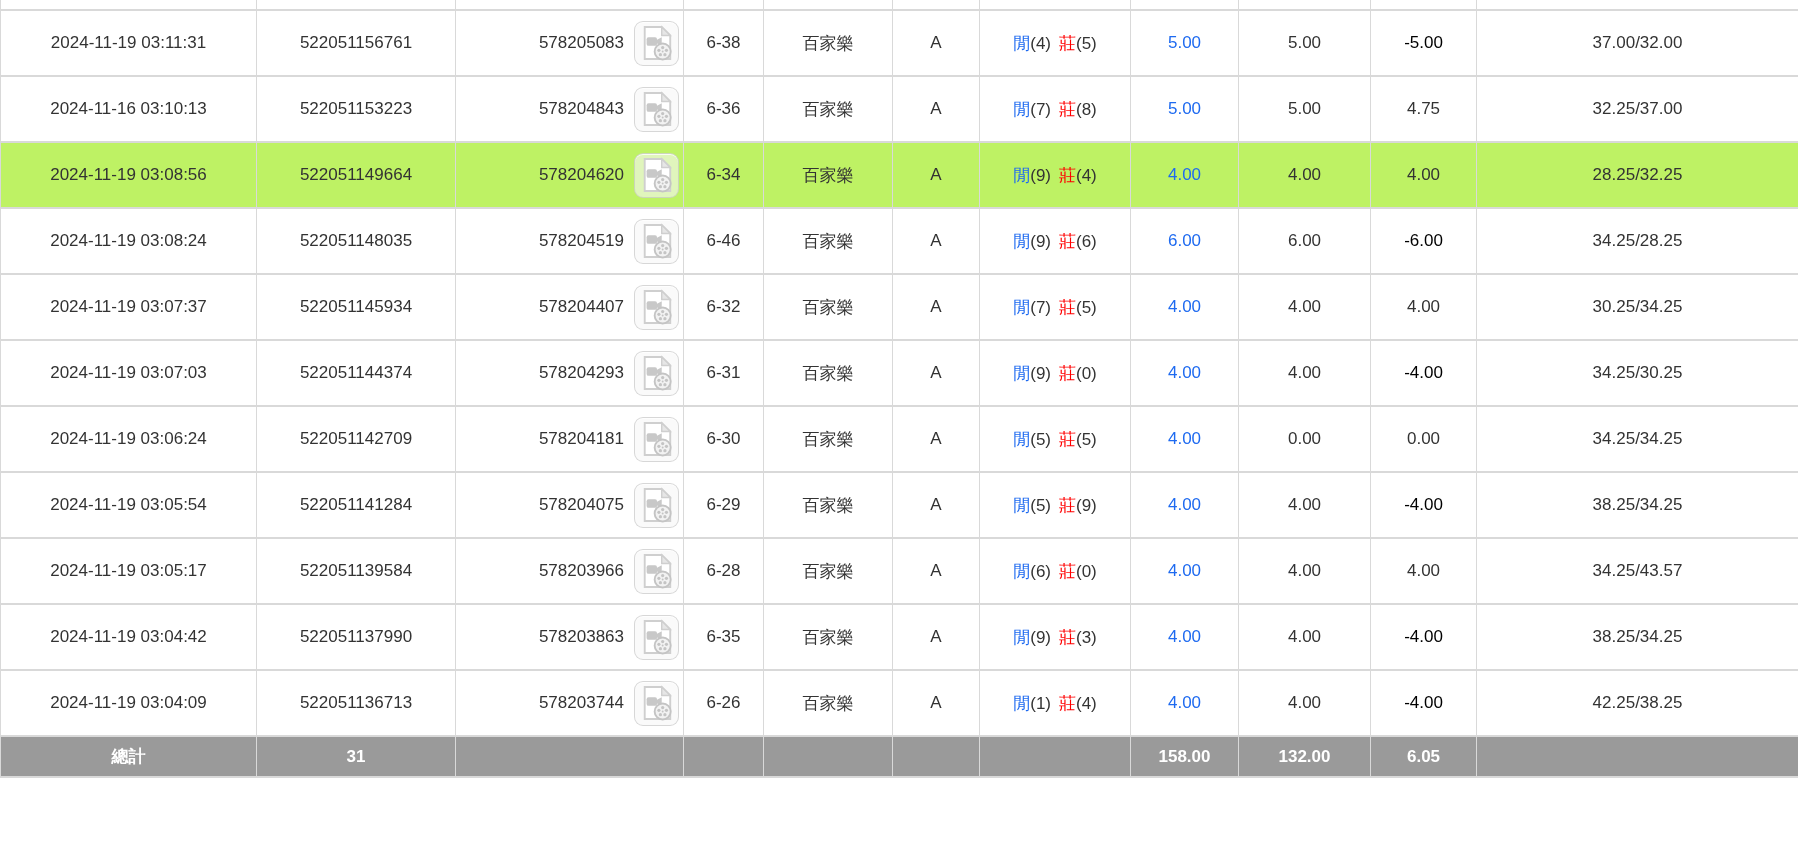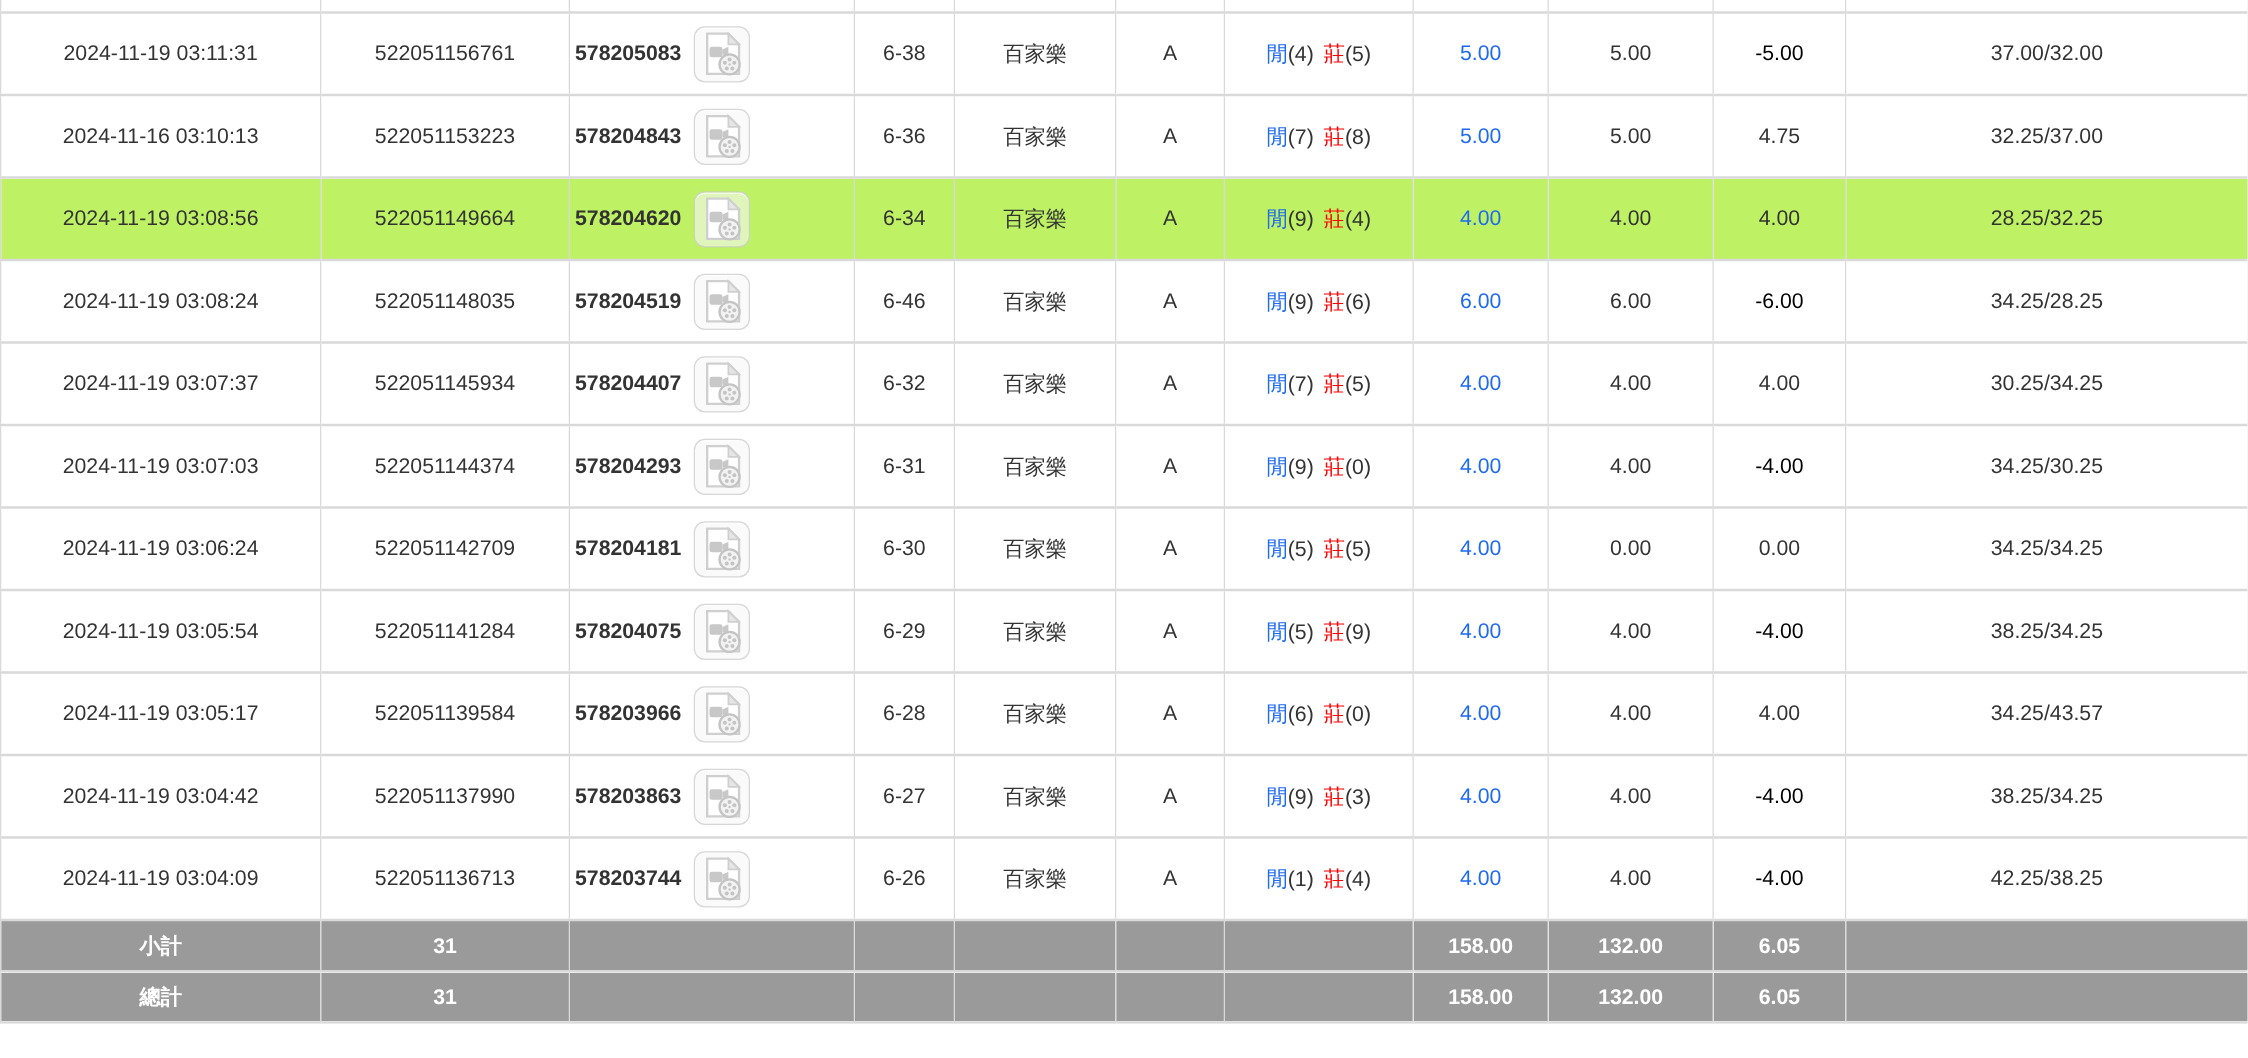--- a/index.html
+++ b/index.html
@@ -31,21 +31,21 @@
     height:39px;
     background:#9a9a9a;
     color:#ffffff;
     font-weight:bold;
   }
   .blue{color:#1e6af0;}
   .red{color:#ff0000;}
   .wl.neg{color:#000000;}
   .bl{margin-left:8px;}
   .link{cursor:pointer;}
-  .rc{display:flex;align-items:center;justify-content:flex-start;gap:10px;font-weight:bold;}
+  .rc{display:flex;align-items:center;justify-content:flex-end;gap:10px;}
   .video-btn{
     display:inline-flex;align-items:center;justify-content:center;
     width:45px;height:45px;
     border:1px solid rgba(185,185,185,0.55);
     border-radius:9px;
     background:rgba(246,246,246,0.6);
     box-shadow:inset 0 1px 0 rgba(255,255,255,0.8);
     padding:0;cursor:pointer;
   }
   .vicon{display:block;}
@@ -315,21 +315,21 @@
     <td>
           <div class="rc">
             <span>578203863</span>
             <button class="video-btn">
               <svg class="vicon" width="34" height="36">
                 <use href="#vfile"></use>
               </svg>
             </button>
           </div>
         </td>
-    <td><span>6-27</span></td>
+    <td><span>6-35</span></td>
     <td><span>百家樂</span></td>
     <td><span>A</span></td>
     <td><span class="blue">閒</span><span>(9)</span><span class="red bl">莊</span><span>(3)</span></td>
     <td><span class="blue link">4.00</span></td>
     <td><span>4.00</span></td>
     <td><span class="wl neg">-4.00</span></td>
     <td><span>38.25/34.25</span></td>
   </tr>
 
   <tr class="row">
@@ -348,41 +348,28 @@
     <td><span>6-26</span></td>
     <td><span>百家樂</span></td>
     <td><span>A</span></td>
     <td><span class="blue">閒</span><span>(1)</span><span class="red bl">莊</span><span>(4)</span></td>
     <td><span class="blue link">4.00</span></td>
     <td><span>4.00</span></td>
     <td><span class="wl neg">-4.00</span></td>
     <td><span>42.25/38.25</span></td>
   </tr>
 
+
   <tr class="summary">
-    <td><span>小計</span></td>
+    <td><span>總計</span></td>
     <td><span>31</span></td>
     <td></td>
     <td></td>
     <td></td>
     <td></td>
     <td></td>
     <td><span>158.00</span></td>
     <td><span>132.00</span></td>
     <td><span>6.05</span></td>
     <td></td>
   </tr>
-
-  <tr class="summary">
-    <td><span>總計</span></td>
-    <td><span>31</span></td>
-    <td></td>
-    <td></td>
-    <td></td>
-    <td></td>
-    <td></td>
-    <td><span>158.00</span></td>
-    <td><span>132.00</span></td>
-    <td><span>6.05</span></td>
-    <td></td>
-  </tr>
 </tbody>
   </table>
 
 </body></html>

